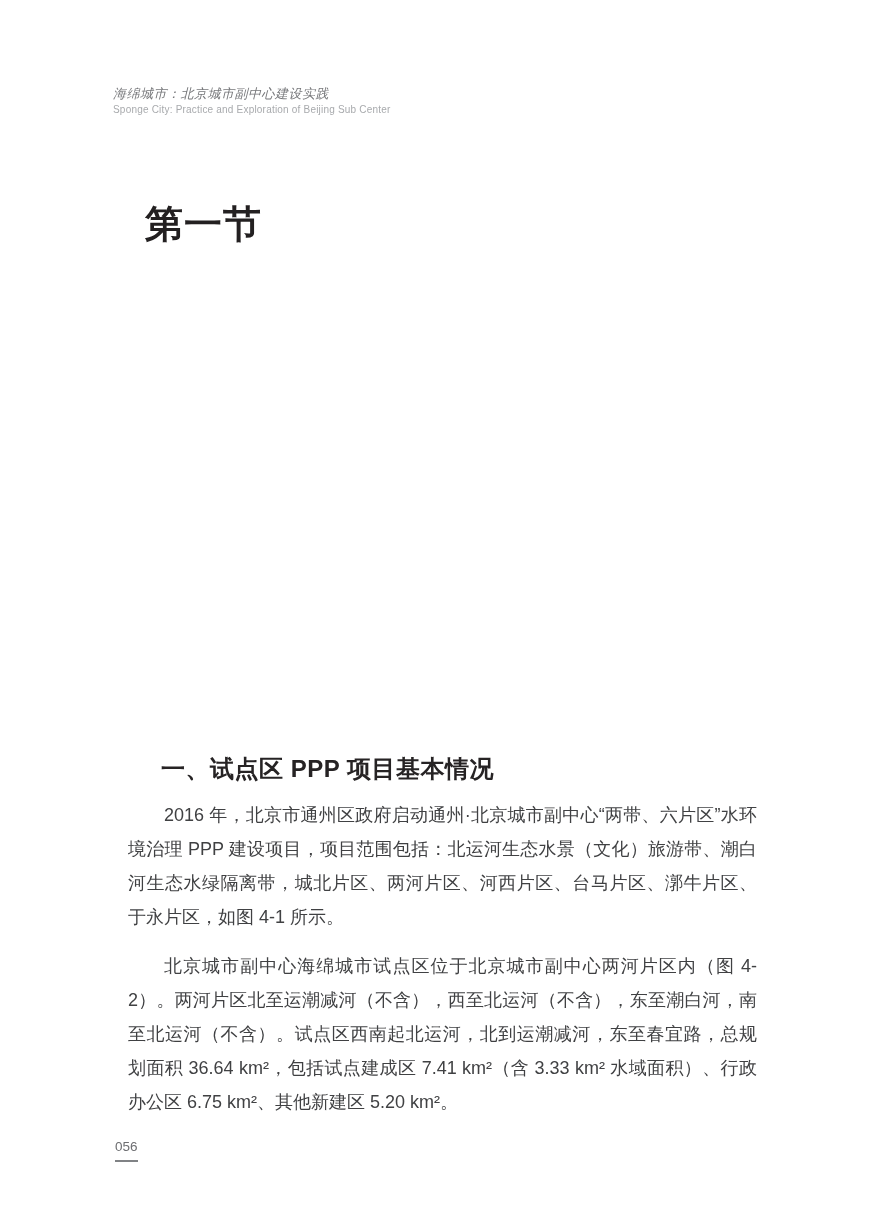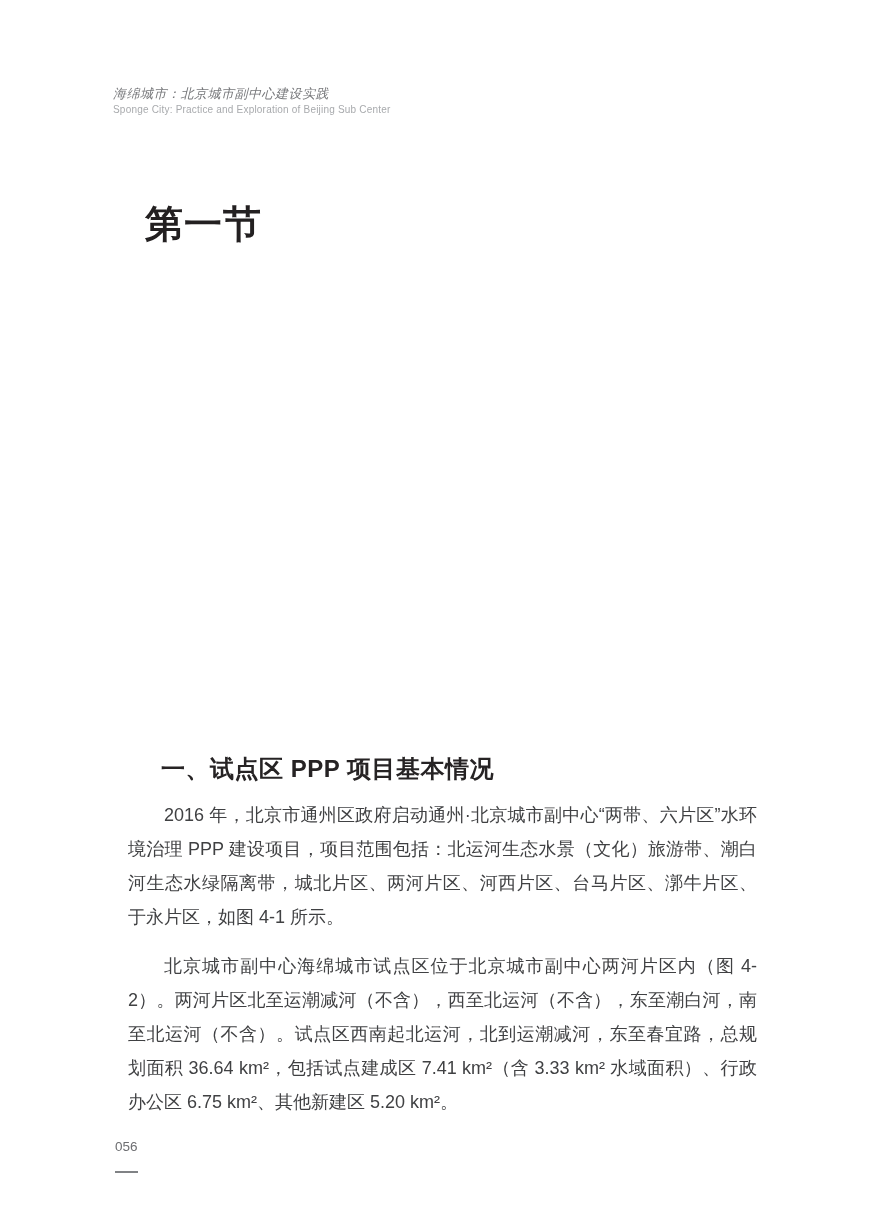--- a/index.html
+++ b/index.html
@@ -81,21 +81,21 @@
   }
 
   
   .page-number {
     position: absolute;
     left: 115px;
     top: 1139px;
     font-size: 13.5px;
     line-height: 16px;
     color: #6d6e71;
-    padding-bottom: 16px;
+    padding-bottom: 5px;
     border-bottom: 2px solid #808285;
   }
 </style>
 </head>
 <body>
 
 <div class="page">
 
   <header class="running-head">
     <div class="rh-zh">海绵城市：北京城市副中心建设实践</div>

